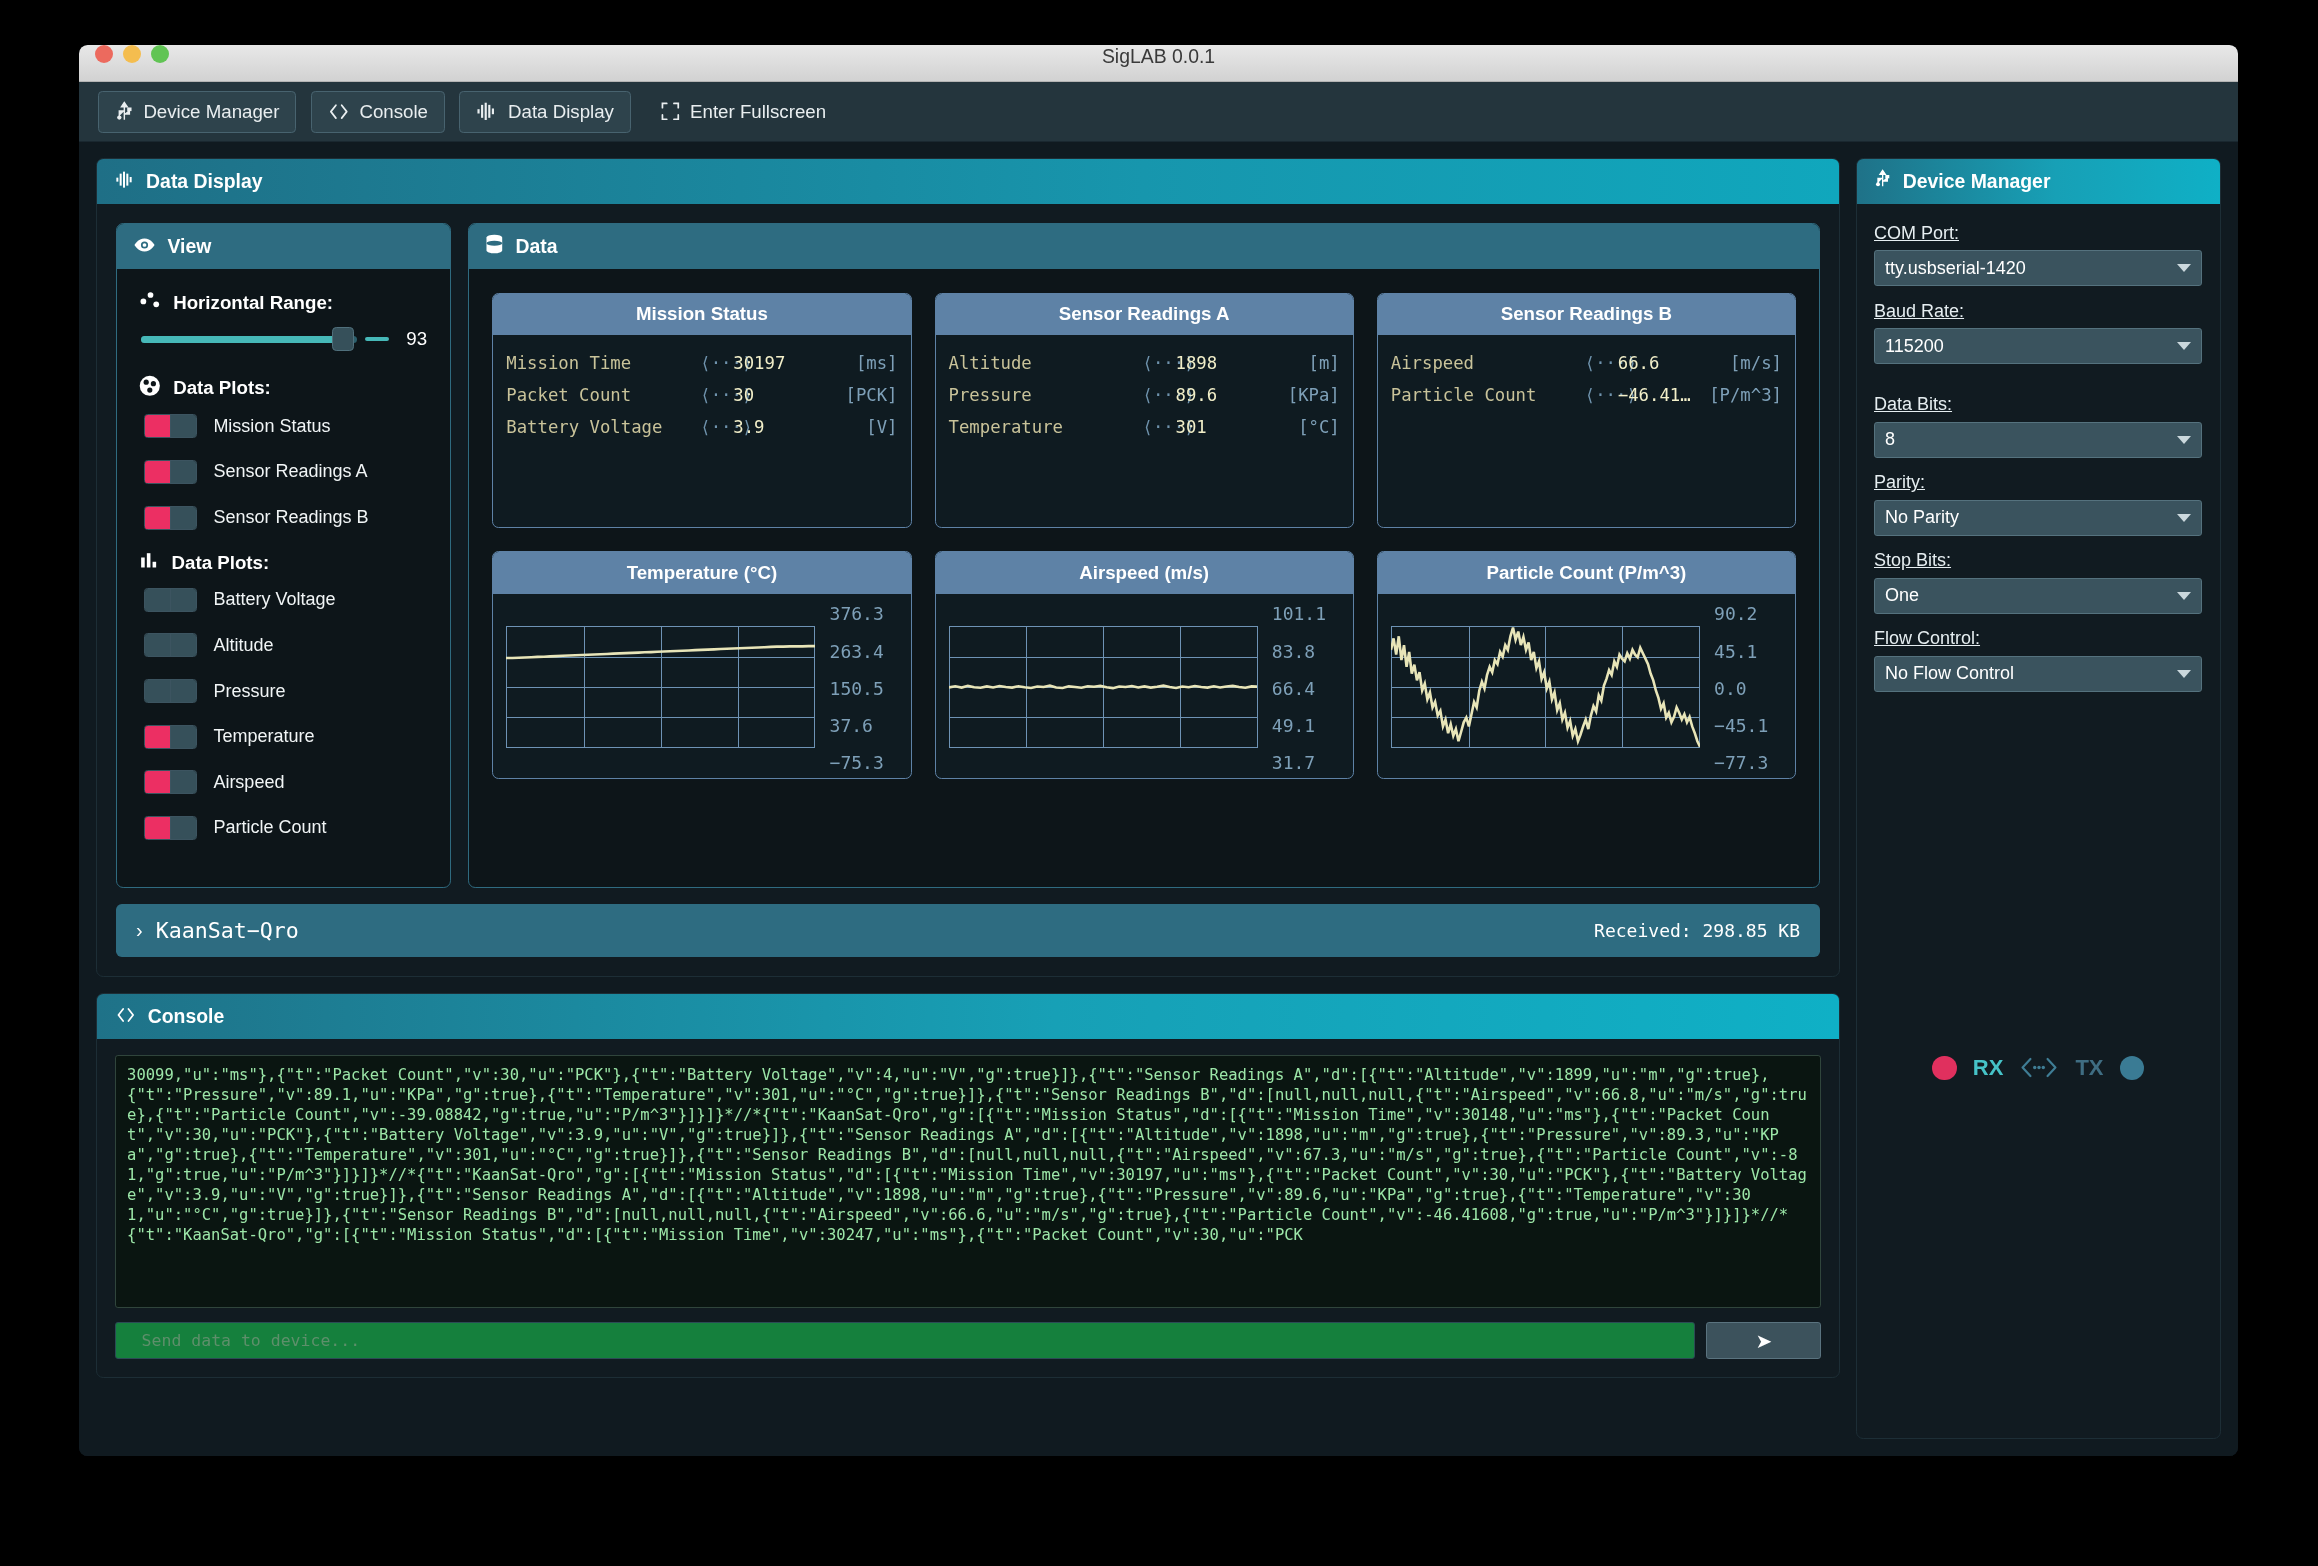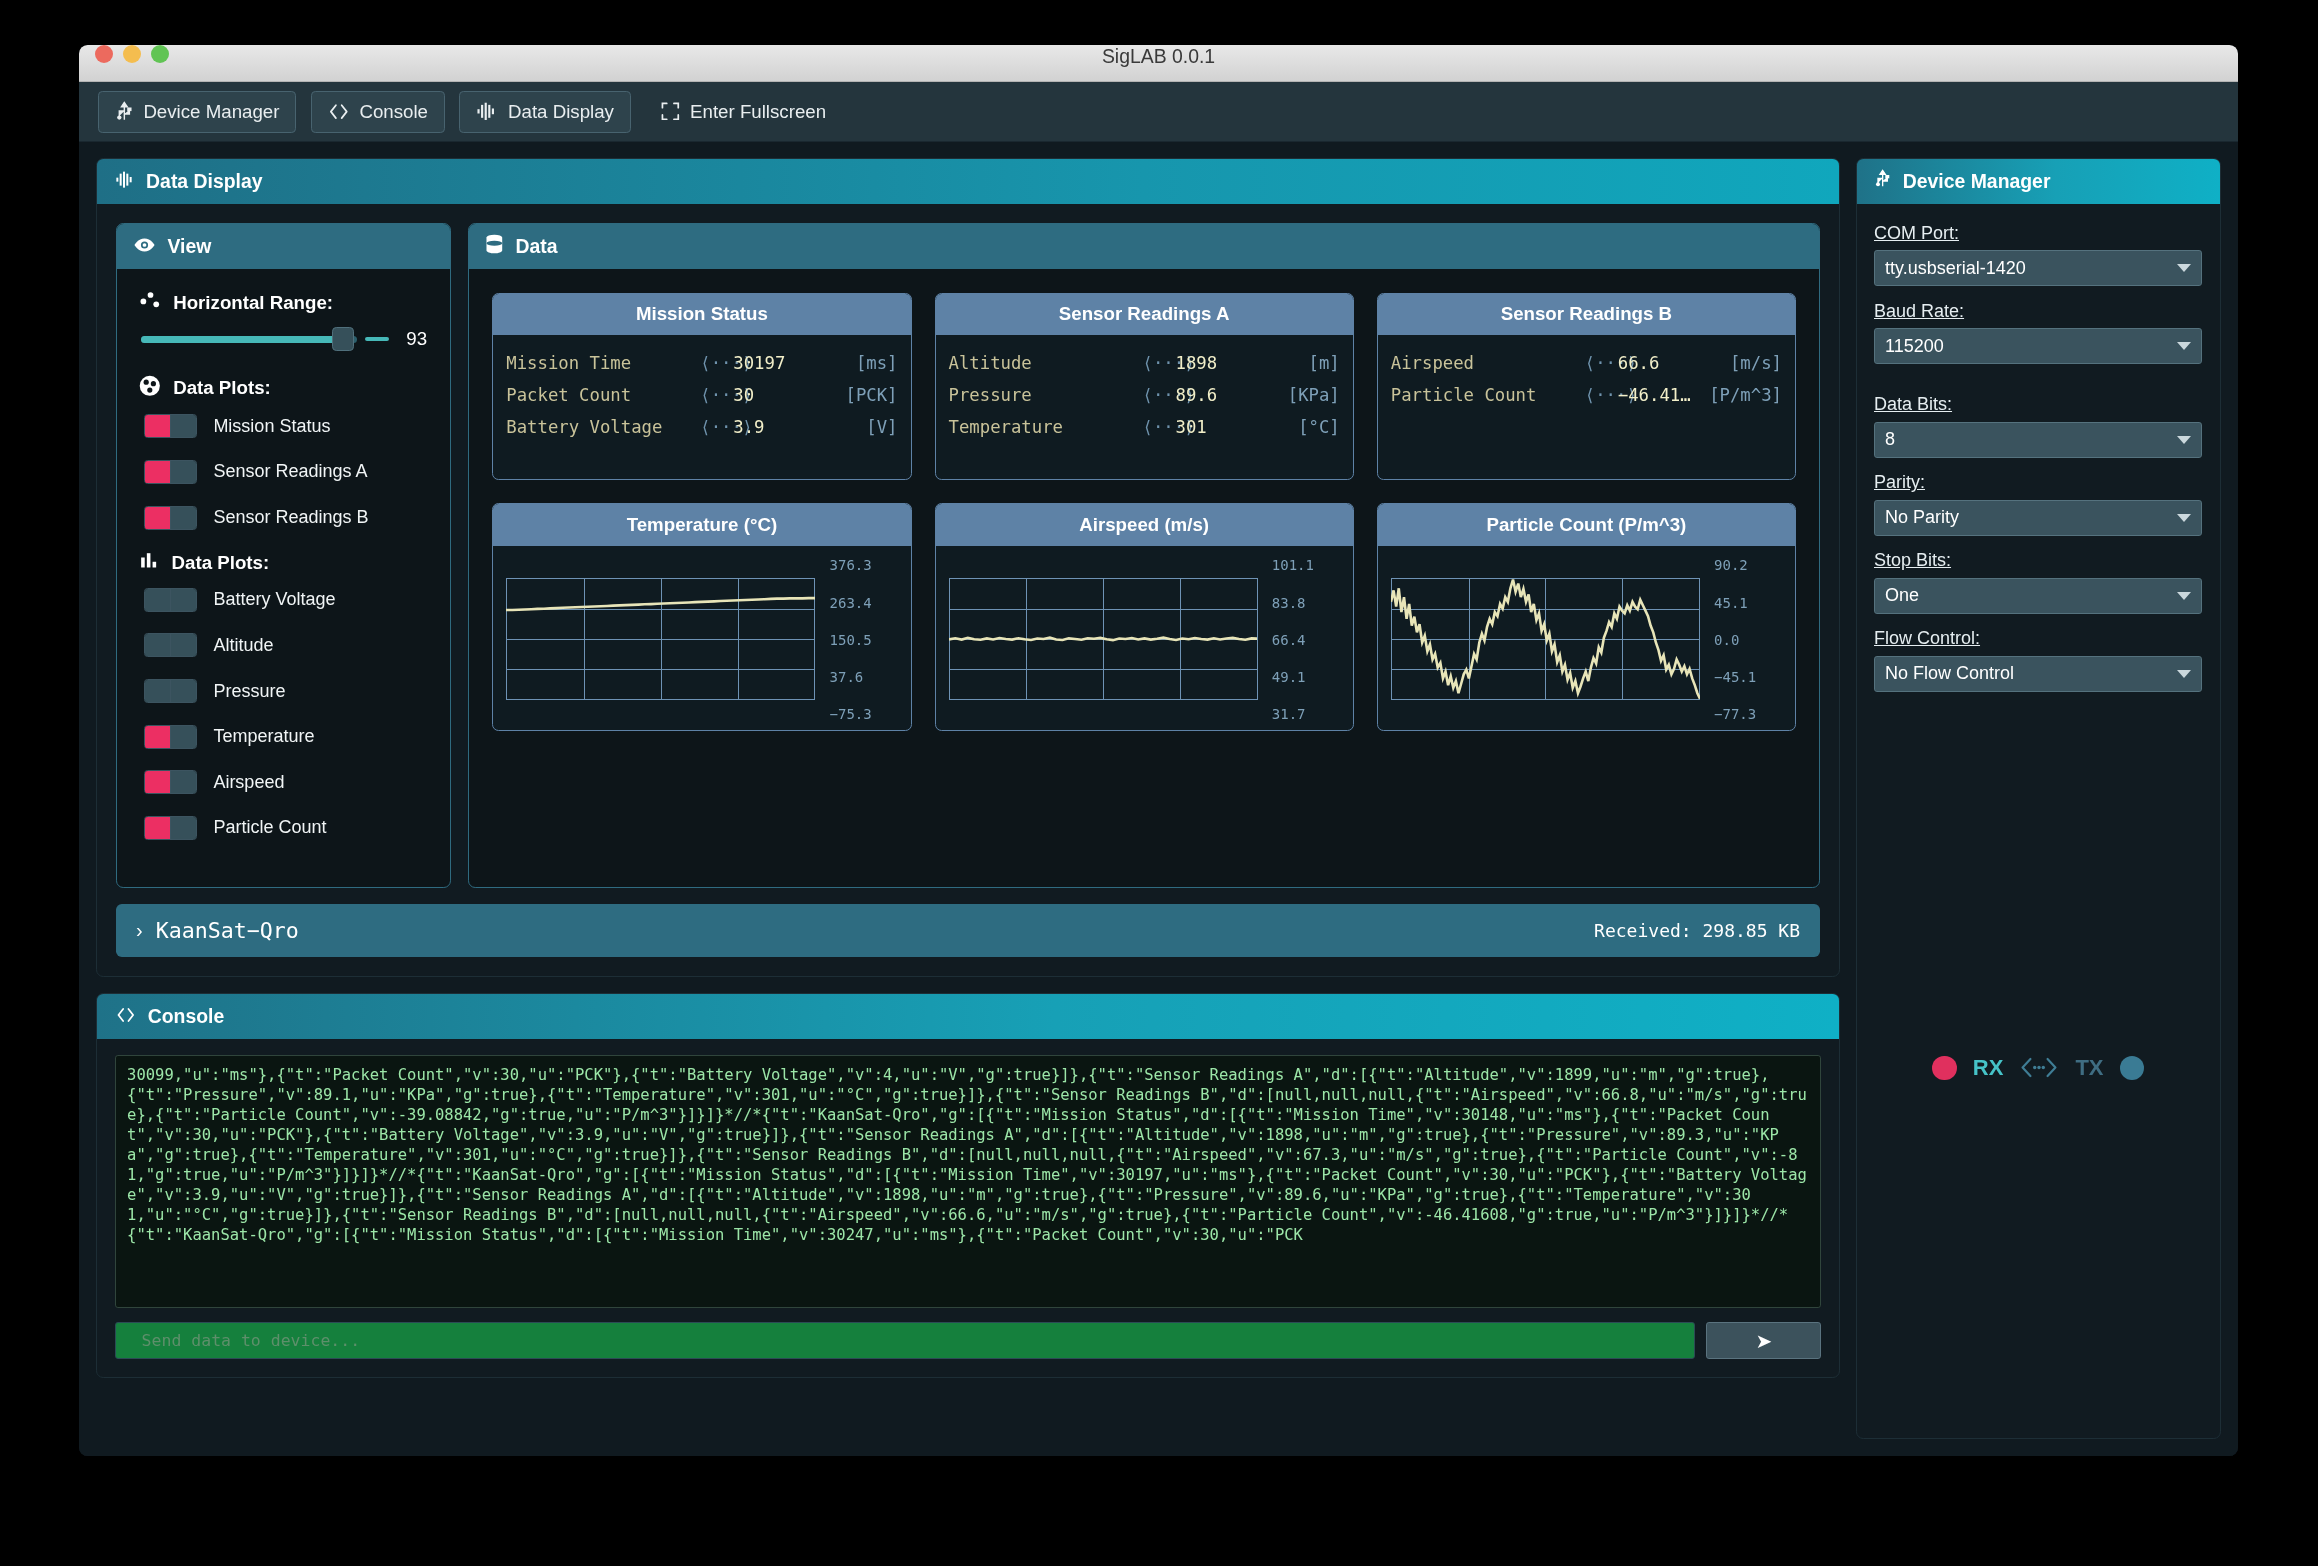--- a/index.html
+++ b/index.html
@@ -164,21 +164,21 @@
     border: 1.4px solid #5e82a6;
     border-radius: 6.5px;
     overflow: hidden;
     background: #0f1b21;
   }
   .card-title {
     background: #5e82a6;
     color: #ffffff; font-size: 18.7px; font-weight: bold;
     text-align: center; padding: 9.3px 0 10px 0;
   }
-  .card-rows { padding: 11.5px 13px 16px 13px; height: 144px; }
+  .card-rows { padding: 11.5px 13px 16px 13px; height: 192px; }
   .kv-row {
     display: flex; align-items: center;
     font-family: "DejaVu Sans Mono", monospace;
     font-size: 17.3px; line-height: 32px;
   }
   .kv-key { color: #c9c39a; flex: none; width: 194px; white-space: pre; }
   .kv-ico { color: #6f93ad; flex: none; width: 33px; }
   .kv-val { color: #f2efc9; flex: 1; white-space: nowrap; overflow: hidden; }
   .kv-unit { color: #7ea0b8; flex: none; text-align: right; }
 
@@ -196,21 +196,21 @@
   .plot-grid .vline { top: 0; bottom: 0; width: 0.7px; }
   .plot-grid .hline { left: 0; right: 0; height: 0.7px; }
   .plot-svg { position: absolute; inset: 0; }
   .plot-labels {
     flex: 1; position: relative; height: 165px;
     margin-left: 10px;
   }
   .plot-labels span {
     position: absolute; left: 4.3px;
     font-family: "DejaVu Sans Mono", monospace;
-    font-size: 14px; color: #7ea0b8;
+    font-size: 18px; color: #7ea0b8;
     transform: translateY(-50%);
     white-space: nowrap;
   }
 
   
   #device-bar {
     margin: 0 18.7px 18.7px 18.7px;
     height: 53px;
     background: #2e6c81;
     border-radius: 5.8px;

